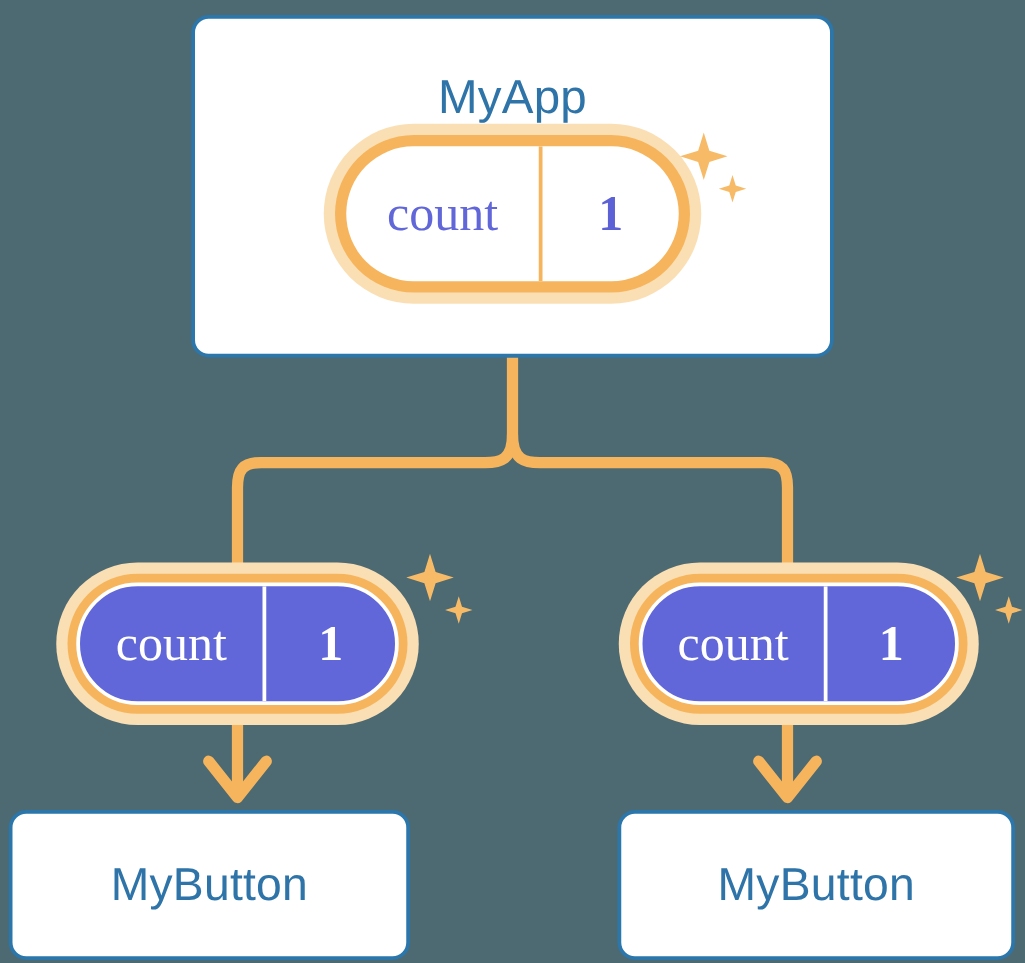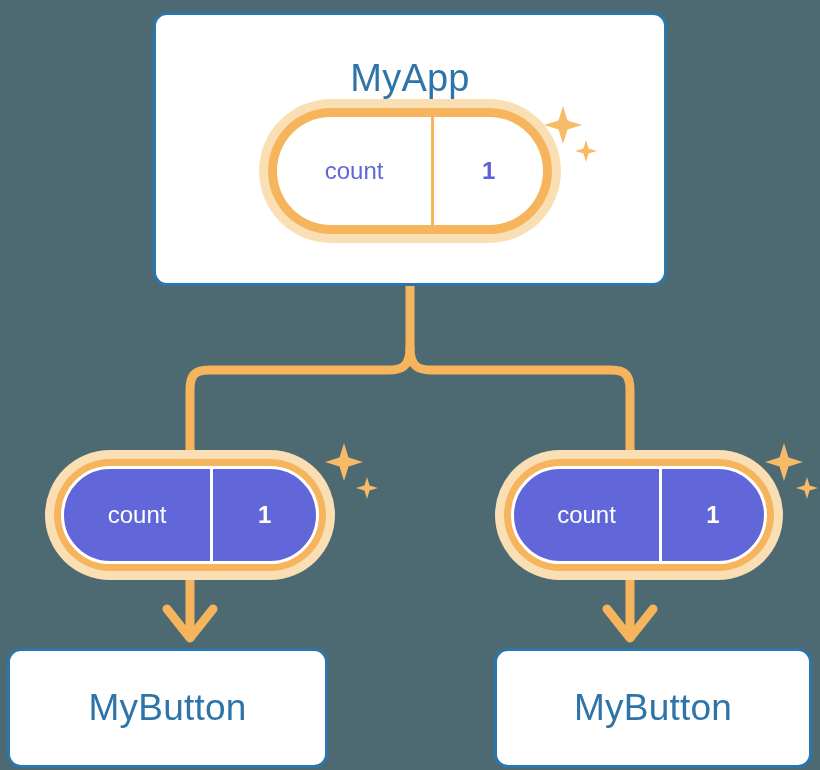--- a/index.html
+++ b/index.html
@@ -88,23 +88,24 @@
     align-items: stretch;
     width: 100%;
     height: 100%;
     border-radius: 999px;
     overflow: hidden;
   }
   .pill-cell {
     display: flex;
     align-items: center;
     justify-content: center;
-    font-size: 24px;
+    font-size: 40px;
     line-height: 1;
     white-space: nowrap;
+    font-family: Liberation Serif, serif;
   }
   .pill-key { flex: 0 0 58%; }
   .pill-val {
     flex: 1 1 auto;
     font-weight: 700;
   }
 
   
   #pill-app {
     left: 268px;

